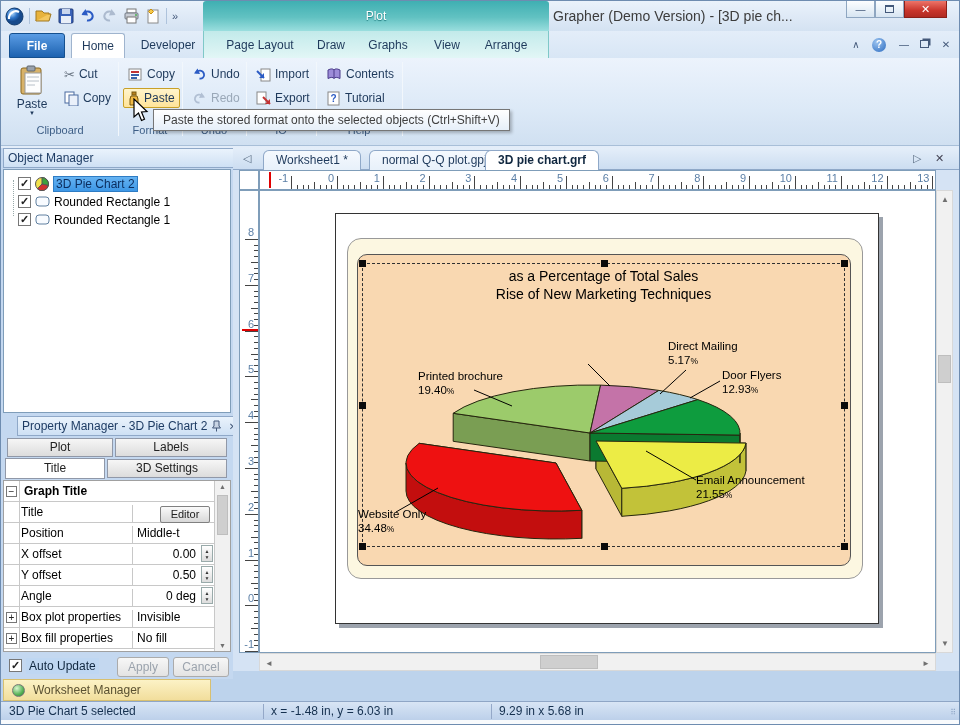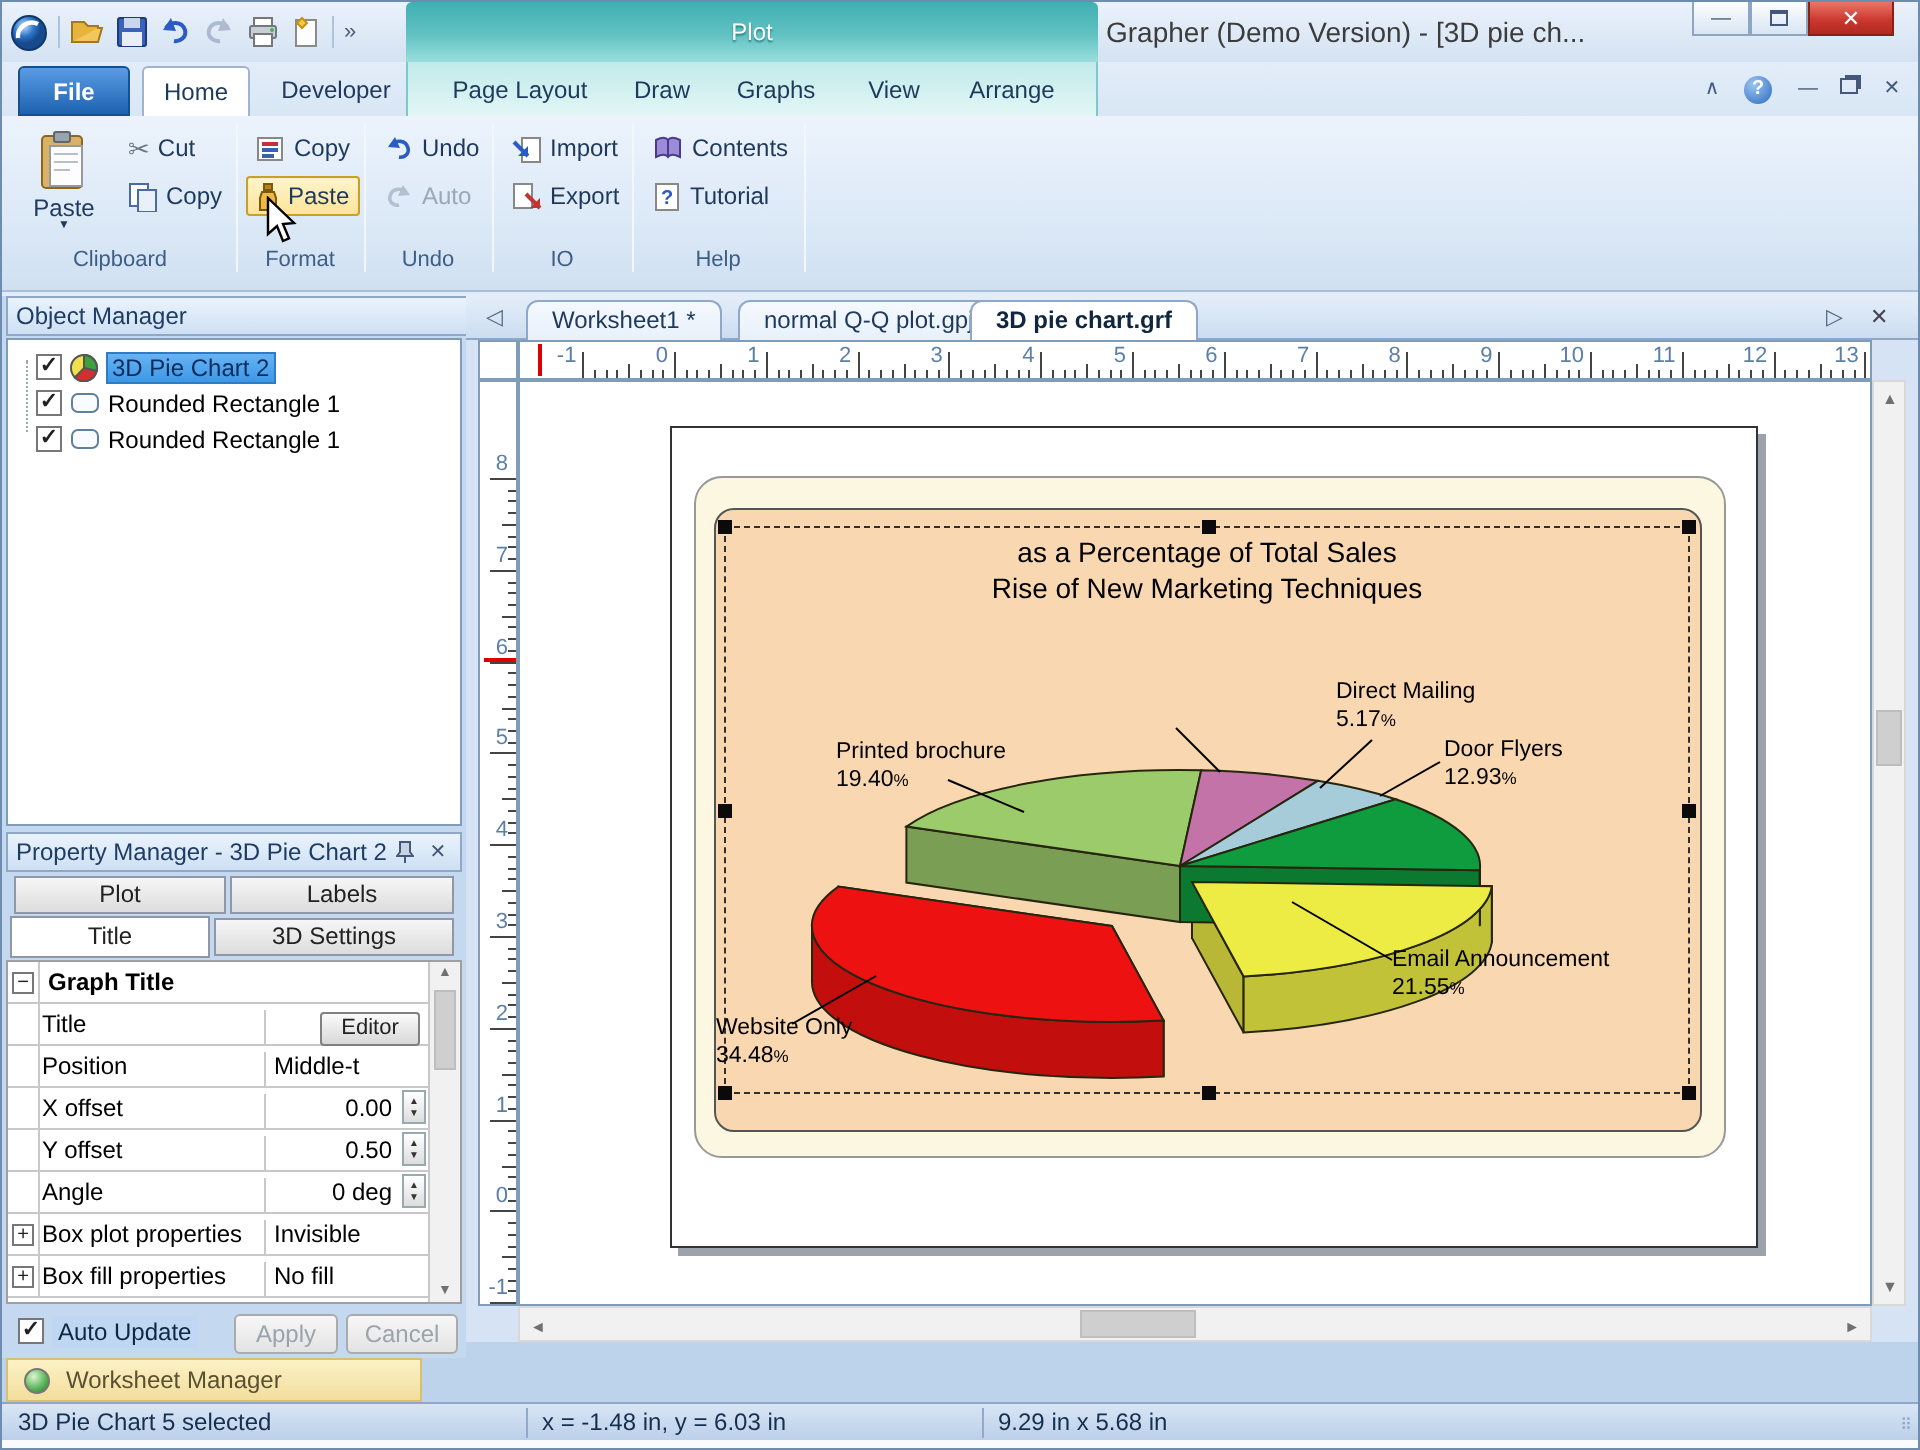--- a/index.html
+++ b/index.html
@@ -246,21 +246,21 @@
         </span>
       <span>Undo</span>
     </div>
     <div class="abs smbtn disabled" style="left:186px;top:30px;">
       <span>
           <svg width="15" height="14">
             <path d="M11.5 6 C9 2.5 4 3 3 7 C2.2 10 5 12 7.5 11.5" fill="none" stroke="#7A8CA8" stroke-width="1.8"></path>
             <path d="M9.5 1.5 L13 6.5 L7 7 Z" fill="#7A8CA8"></path>
           </svg>
         </span>
-      <span>Auto</span>
+      <span>Redo</span>
     </div>
     <div class="abs glabel" style="left:182px;width:62px;">Undo</div>
     <div class="abs gsep" style="left:245px;"></div>
 
     <div class="abs smbtn" style="left:250px;top:6px;">
       <span>
           <svg width="15" height="15">
             <rect x="5" y="2" width="9" height="12" fill="#fff" stroke="#888"></rect>
             <path d="M1 4 L8 11" stroke="#2B5BC4" stroke-width="2"></path>
             <path d="M8 6 V11 H3 Z" fill="#2B5BC4"></path>
@@ -296,20 +296,21 @@
             <rect x="2" y="1" width="11" height="13" fill="#fff" stroke="#888"></rect>
             <text x="7.5" y="11" text-anchor="middle" font-size="10" font-weight="bold" fill="#2B5BC4">?</text>
           </svg>
         </span>
       <span>Tutorial</span>
     </div>
     <div class="abs glabel" style="left:316px;width:84px;">Help</div>
     <div class="abs gsep" style="left:401px;"></div>
   </div>
 
+  <div class="abs tooltip">Paste the stored format onto the selected objects (Ctrl+Shift+V)</div>
   <div class="abs" style="left:131px;top:97px;z-index:60;">
     <svg width="19" height="26">
         <path d="M2 1 L2 19 L6.5 15 L9.5 22.5 L12.5 21.2 L9.5 14 L15 13.5 Z" fill="#fff" stroke="#000" stroke-width="1.2"></path>
       </svg>
   </div>
 
   <div class="abs dock">
 
     <div class="abs panel-header" style="left:2px;top:0;width:272px;">
       <span>Object Manager</span>
@@ -347,21 +348,21 @@
         <span class="cbx">✓</span>
         <span>
             <svg width="15" height="11">
               <rect x="1" y="1" width="13" height="9" rx="3" fill="#F8FBFF" stroke="#6080A0"></rect>
             </svg>
           </span>
         <span>Rounded Rectangle 1</span>
       </div>
     </div>
 
-    <div class="abs panel-header" style="left:2px;top:268px;width:228px;">
+    <div class="abs panel-header" style="left:16px;top:268px;width:228px;">
       <span>Property Manager - 3D Pie Chart 2</span>
         <span class="sp"></span>
       <span class="ph-btn">
           <svg width="9" height="12">
             <path d="M2 1 h5 v5 l1.5 2 h-8 L2 6 Z M4.5 8 v3.5" fill="#C8D4E4" stroke="#44597A"></path>
           </svg>
         </span>
       <span class="ph-btn">✕</span>
     </div>
     <div class="abs pmtab" style="left:6px;top:290px;width:106px;">Plot</div>

